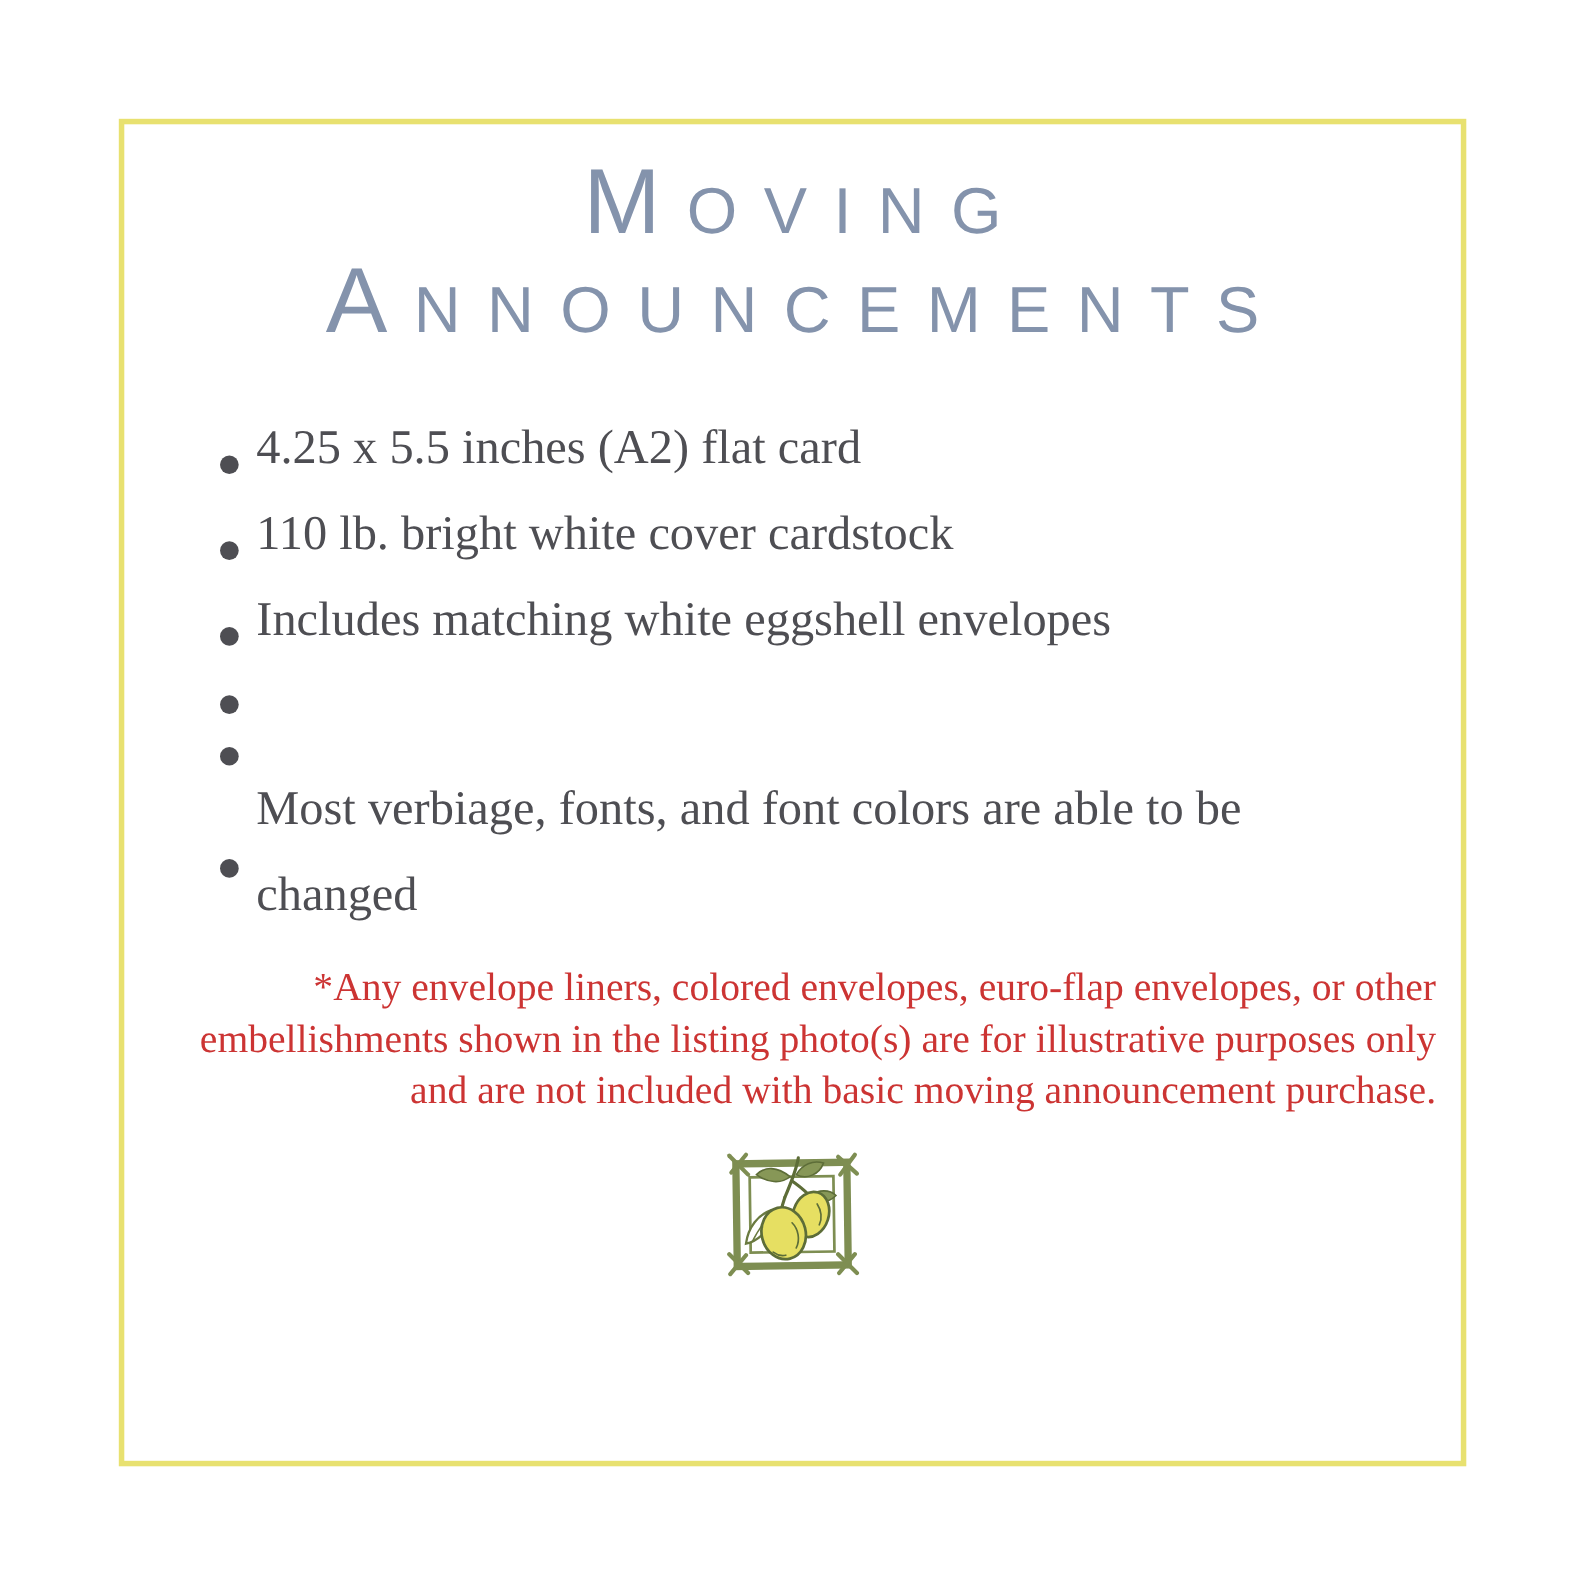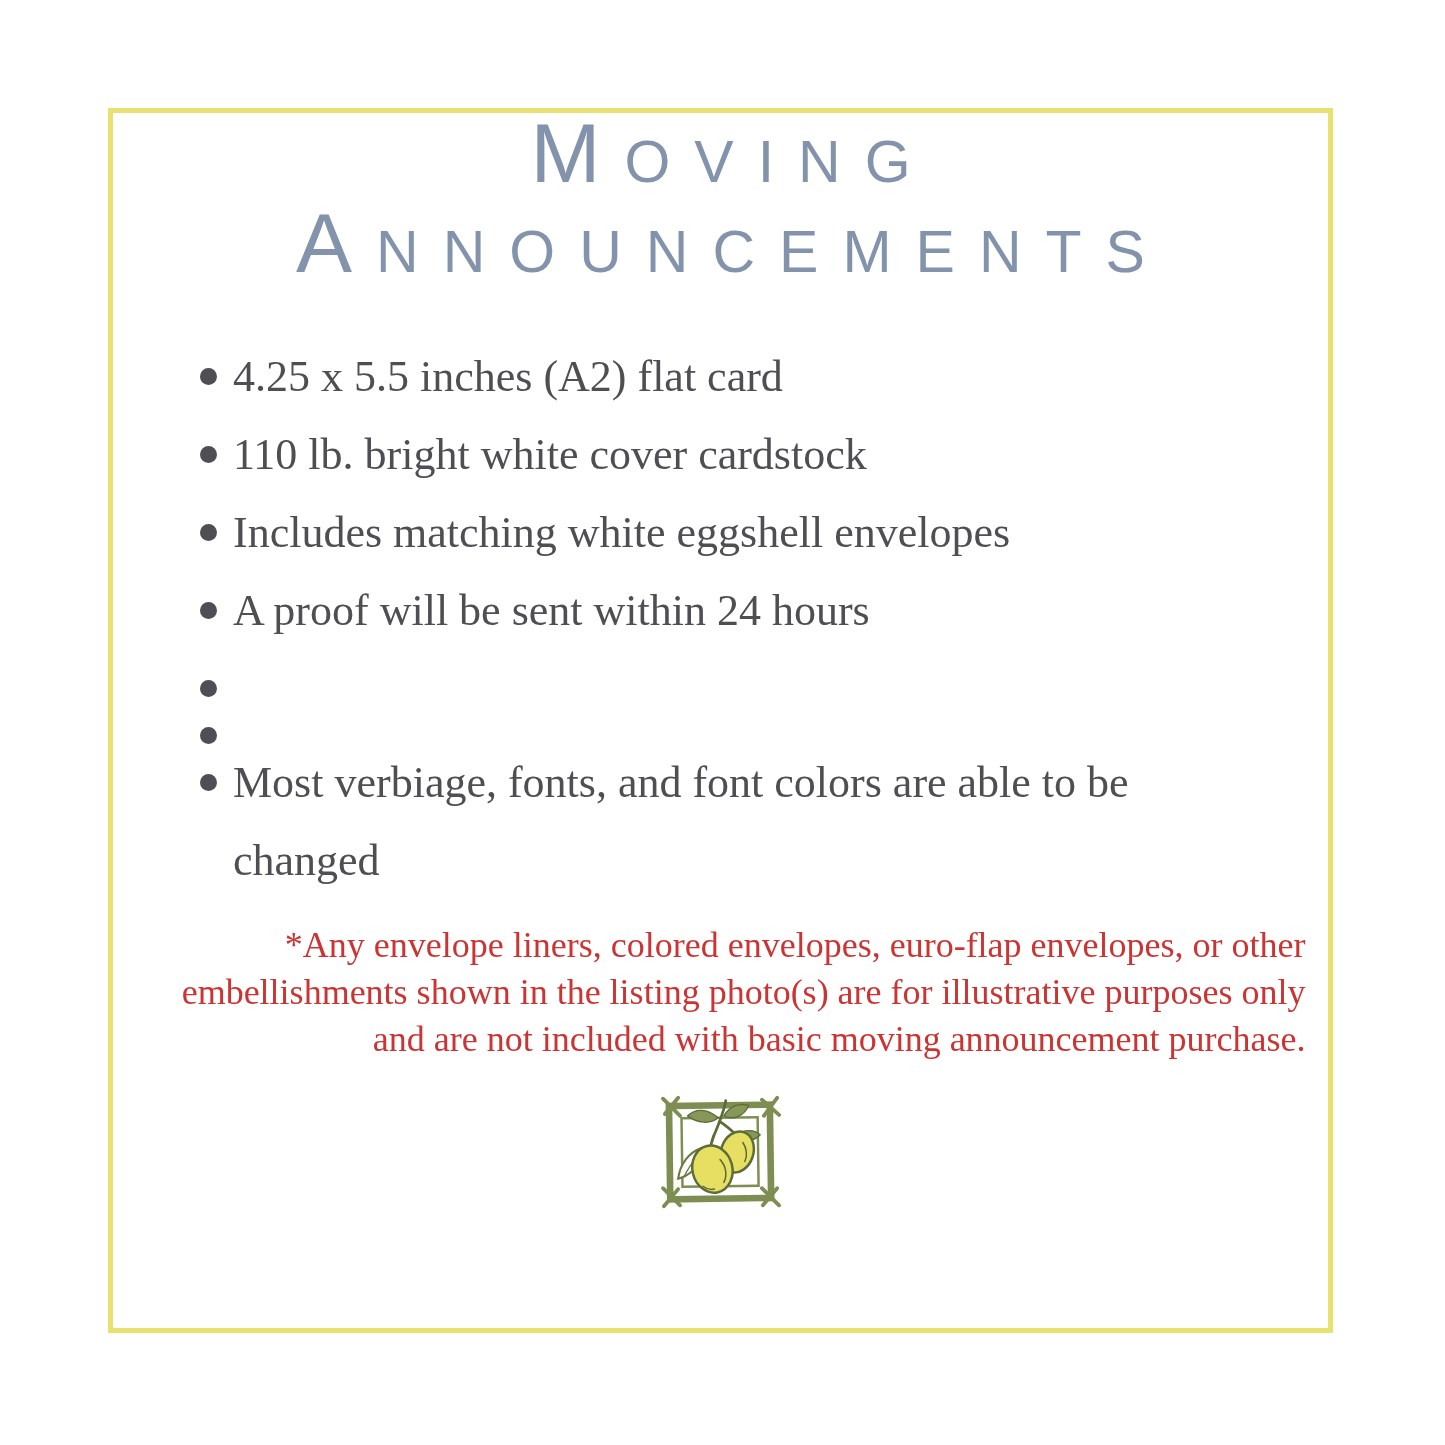--- a/index.html
+++ b/index.html
@@ -20,20 +20,21 @@
     border: 5px solid #e8e170;
     box-sizing: border-box;
   }
   .content {
     position: absolute;
     left: 108px;
     top: 108px;
     width: 1225px;
     height: 1225px;
     box-sizing: border-box;
+    padding-top: 30px;
   }
   .title {
     text-align: center;
     font-family: "Liberation Sans", sans-serif;
     font-variant: small-caps;
     font-weight: normal;
     color: #8493ac;
     font-size: 84px;
     line-height: 90px;
     letter-spacing: 24px;
@@ -43,21 +44,21 @@
   .bullet-list {
     list-style: none;
     margin: 50px 0 0 92px;
     padding: 0;
     color: #4e4e53;
     font-size: 44px;
     line-height: 78px;
   }
   .bullet-list li {
     display: flex;
-    align-items: flex-start;
+    align-items: center;
   }
   .dot {
     flex: 0 0 auto;
     width: 17px;
     height: 17px;
     border-radius: 50%;
     background: #4e4e53;
     margin: 30px 16px 0 0;
   }
   .li-text { max-width: 1010px; }
@@ -93,24 +94,20 @@
         <span class="dot"></span>
         <span class="li-text">4.25 x 5.5 inches (A2) flat card</span>
       </li>
       <li>
         <span class="dot"></span>
         <span class="li-text">110 lb. bright white cover cardstock</span>
       </li>
       <li>
         <span class="dot"></span>
         <span class="li-text">Includes matching white eggshell envelopes</span>
-      </li>
-      <li>
-        <span class="dot"></span>
-        <span class="li-text">A proof will be sent within 24 hours</span>
       </li>
       <li>
         <span class="dot"></span>
       </li>
       <li>
         <span class="dot"></span>
       </li>
       <li>
         <span class="dot"></span>
         <span class="li-text">Most verbiage, fonts, and font colors are able to be changed</span>

